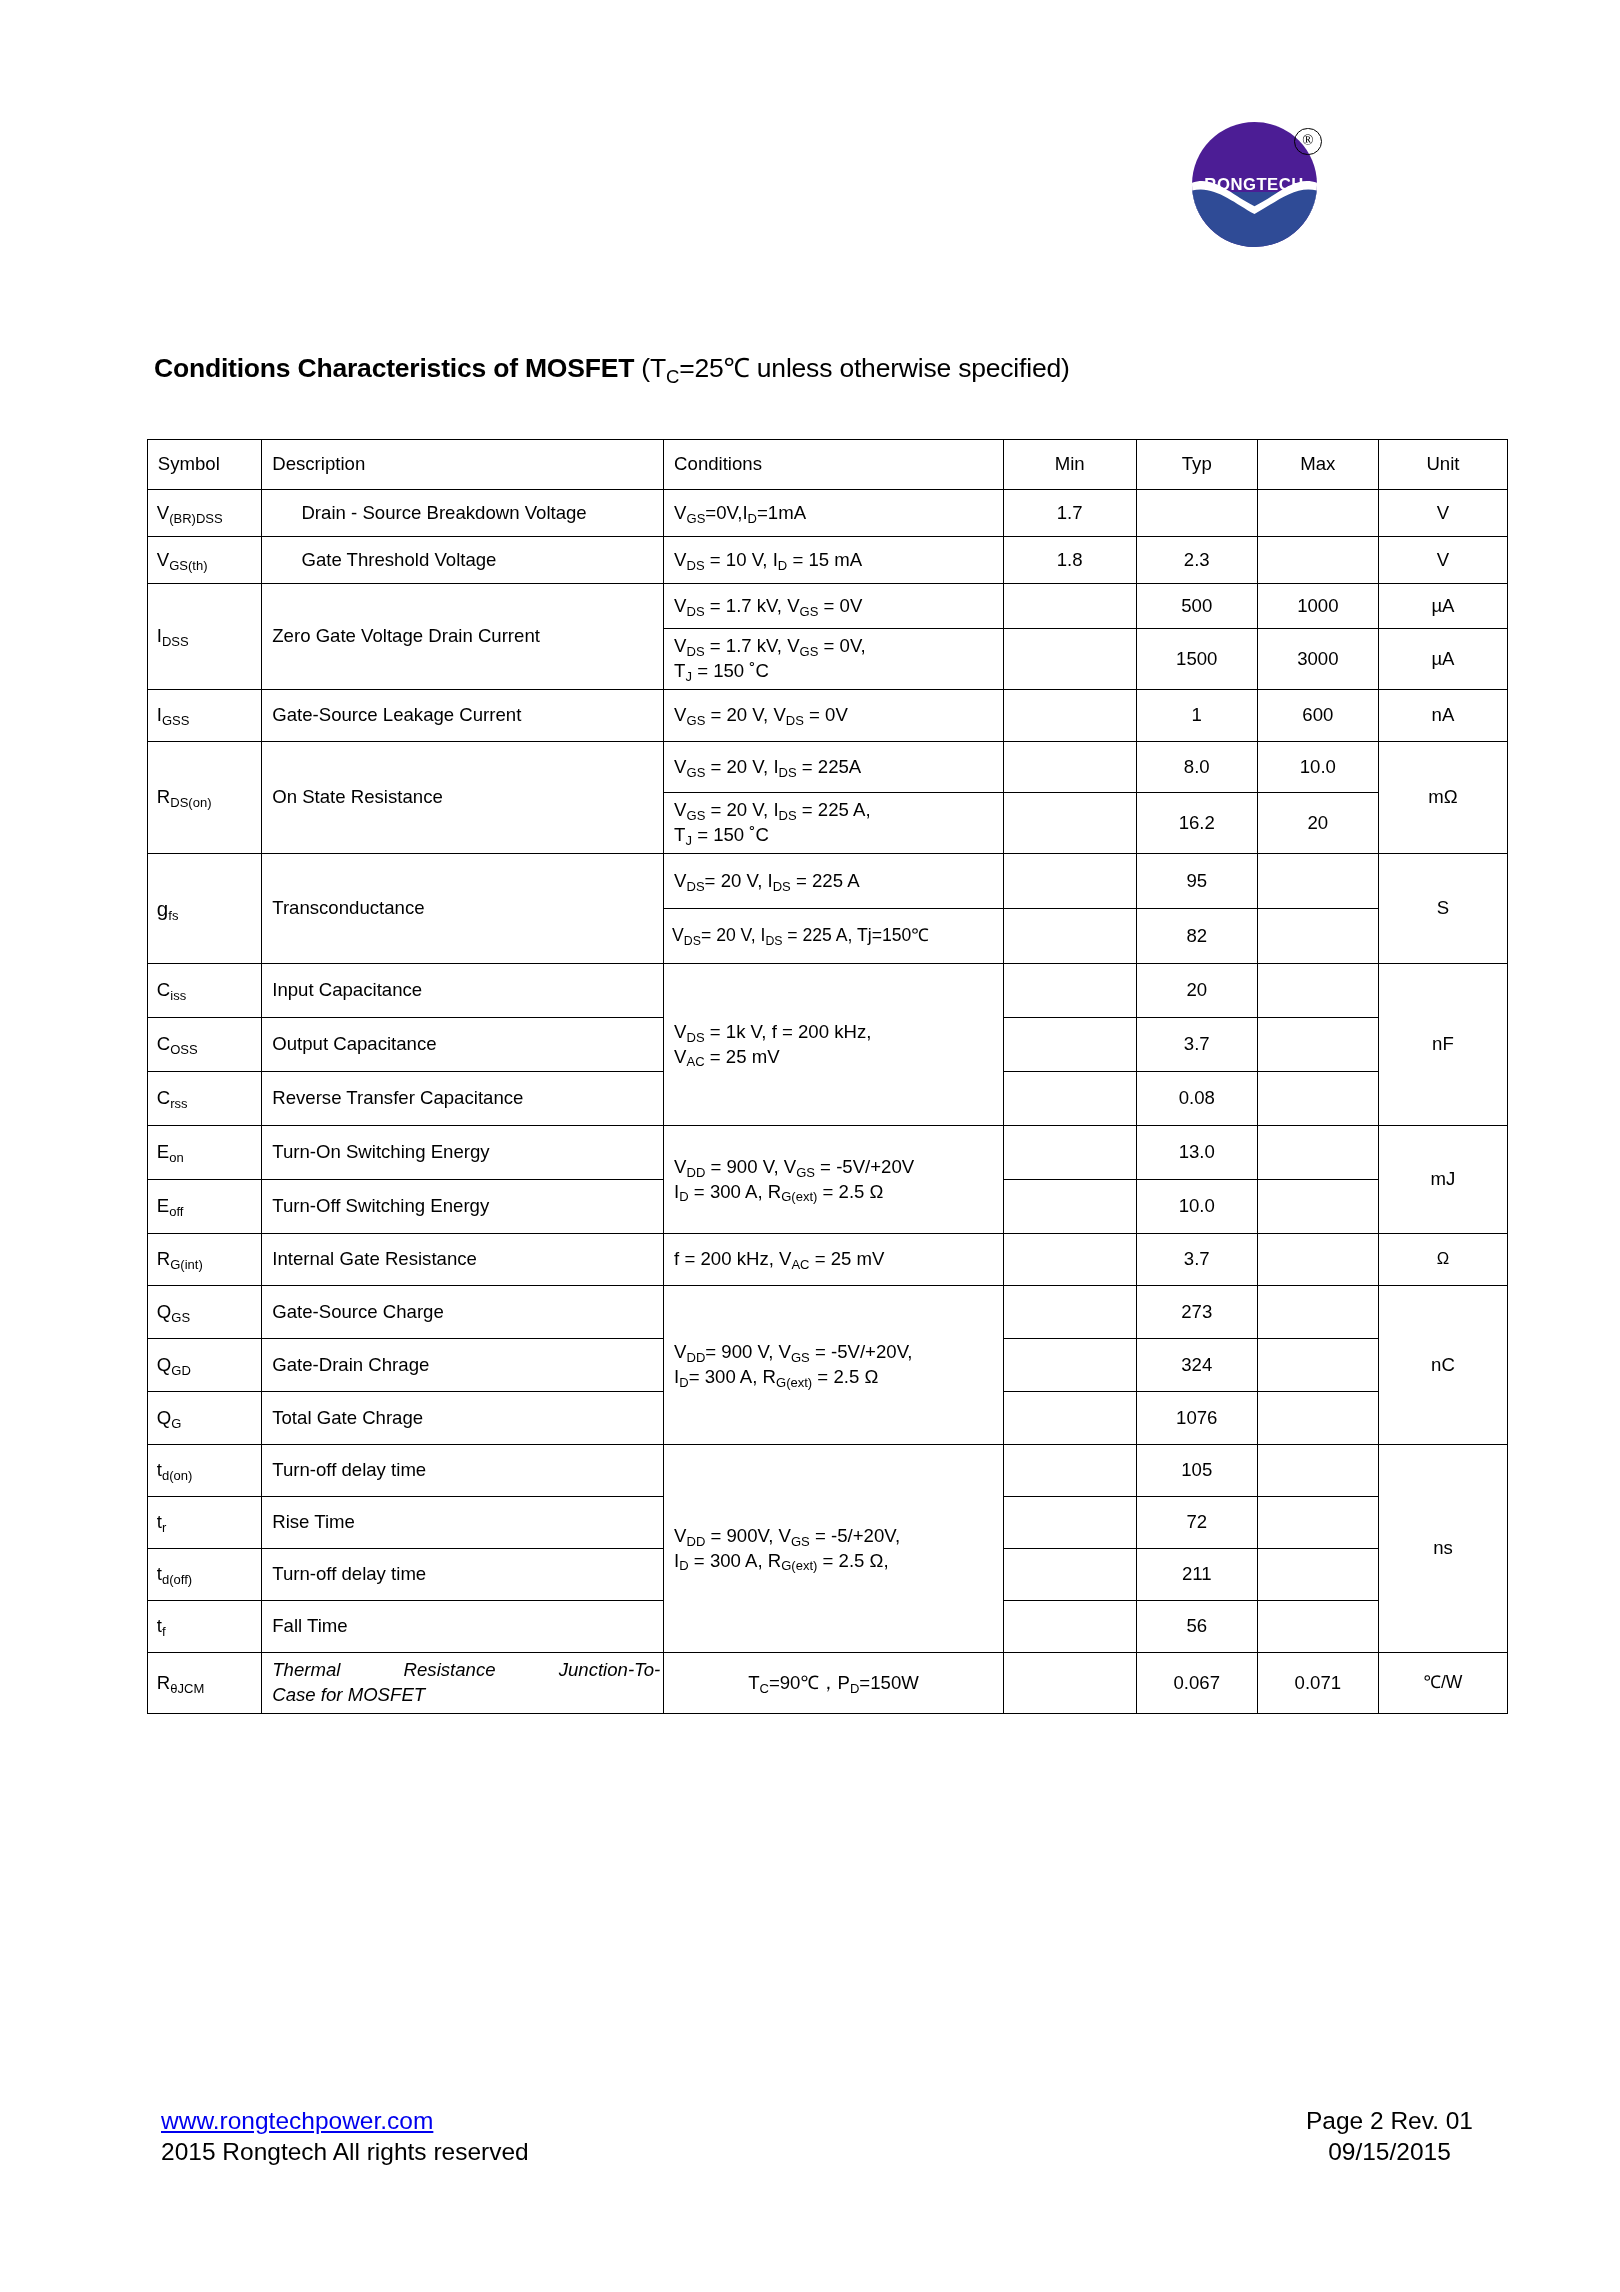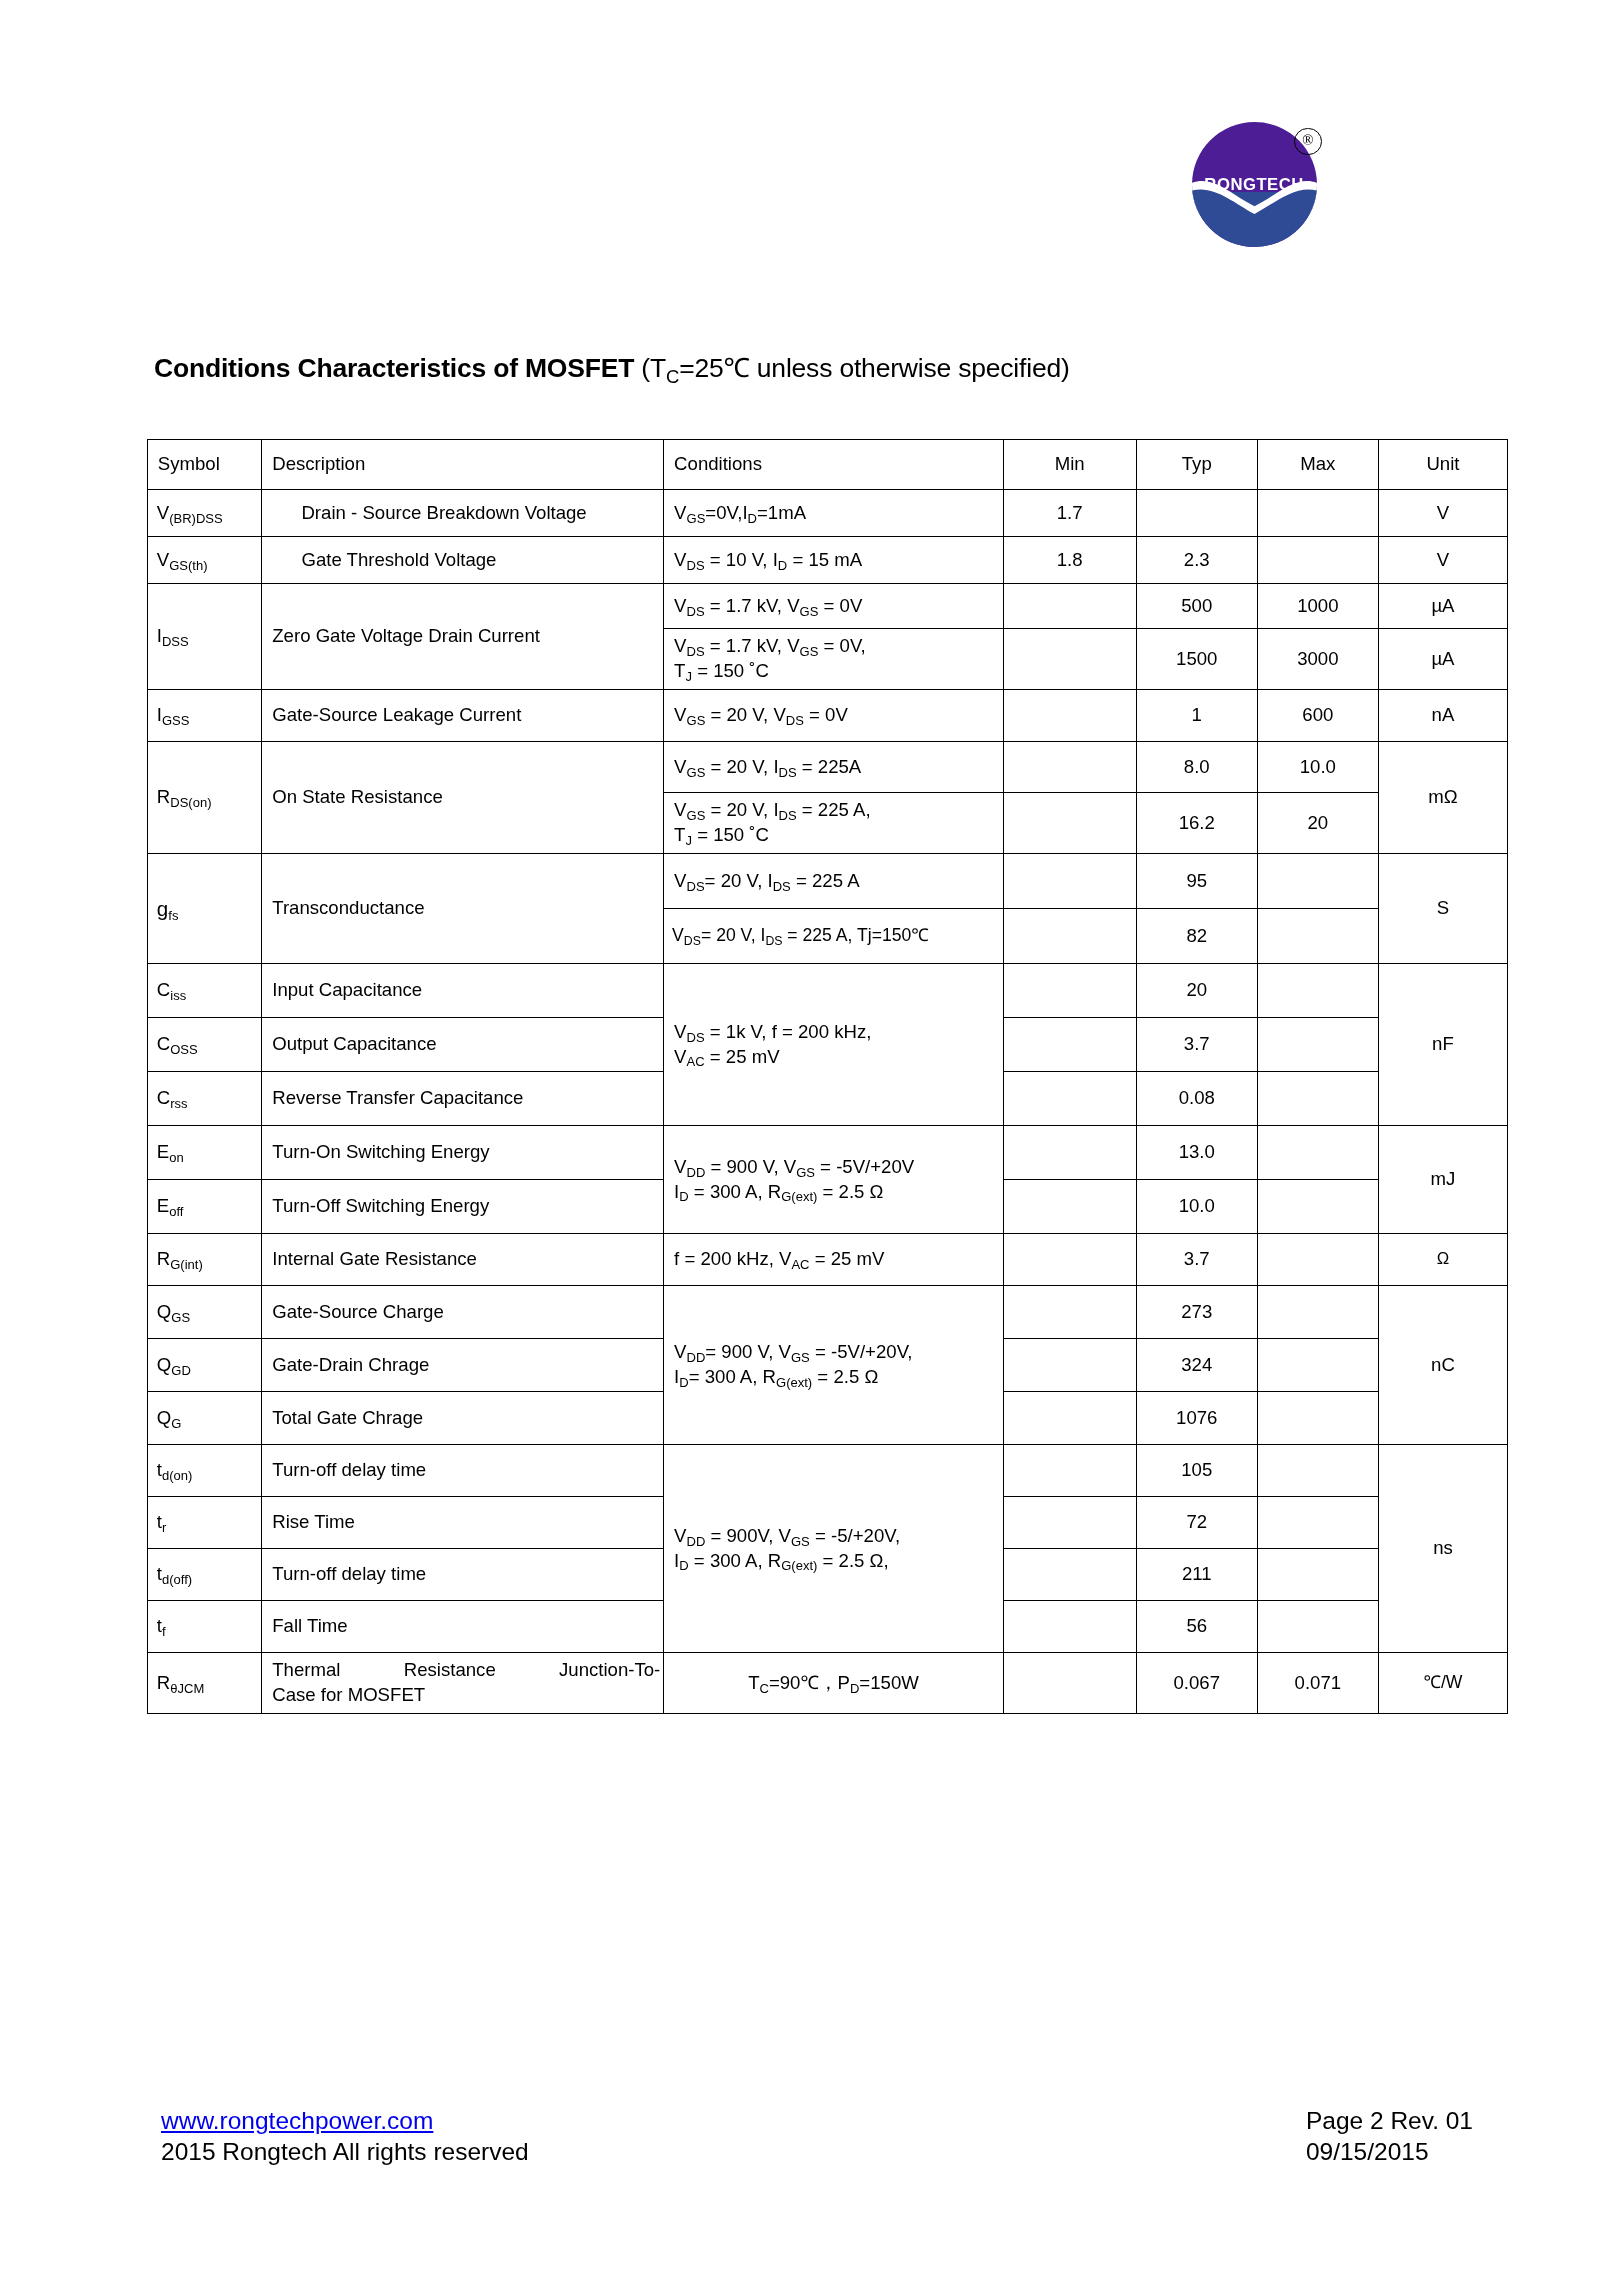--- a/index.html
+++ b/index.html
@@ -122,20 +122,21 @@
   }
   table.spec td.desc-ind {
     padding-left: 39px;
   }
   table.spec td.just {
     text-align: justify;
     text-align-last: justify;
     padding-right: 3px;
     padding-top: 3.9px;
     padding-bottom: 3.9px;
+    font-style: italic;
   }
   table.spec td.just .line2 {
     text-align: left;
     text-align-last: left;
   }
   .hdr td { height: 49px; }
 
   sub {
     font-size: 0.70em;
     vertical-align: baseline;
@@ -158,21 +159,21 @@
     top: 0;
     font-size: 24.5px;
     line-height: 1.28;
   }
   .footer-right {
     position: absolute;
     right: 147px;
     top: 0;
     font-size: 24.5px;
     line-height: 1.28;
-    text-align: left;
+    text-align: center;
   }
   .url {
     color: #0000ee;
     text-decoration: underline;
     display: inline-block;
   }
 </style>
 </head>
 <body>
 

